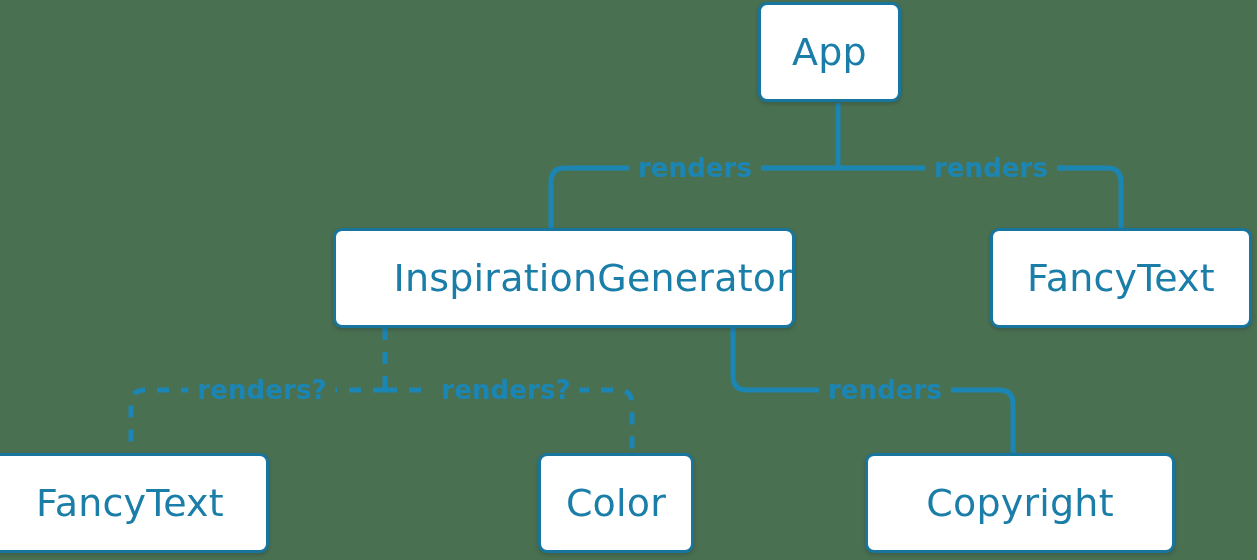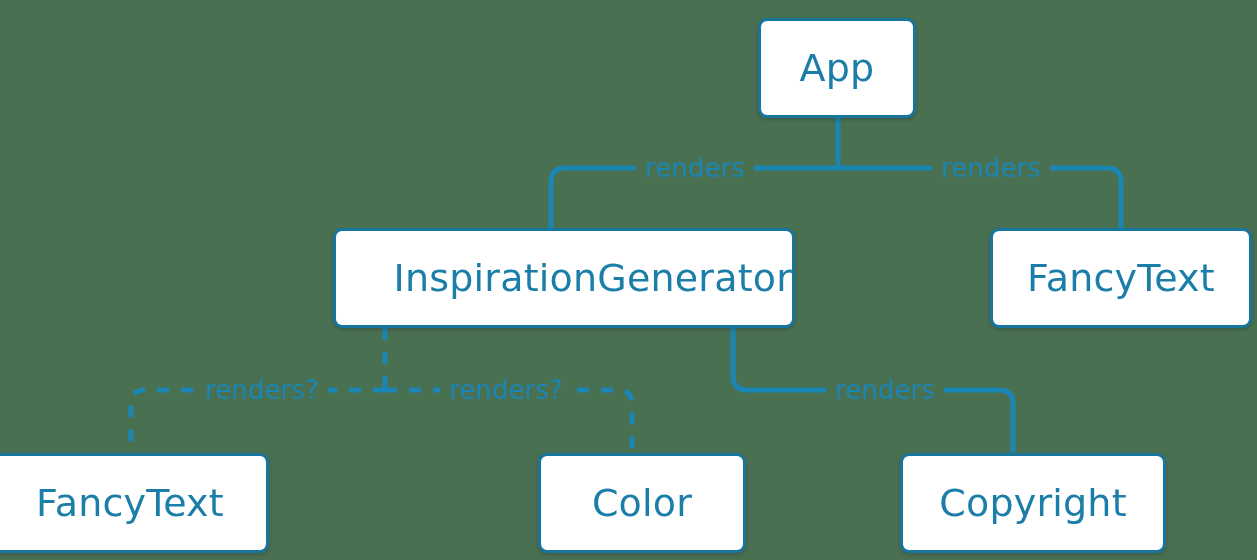--- a/index.html
+++ b/index.html
@@ -38,21 +38,21 @@
     font-size: 38px;
     font-weight: 400;
     letter-spacing: 0.2px;
     white-space: nowrap;
     box-shadow: 0 2px 4px rgba(0,0,0,0.18);
   }
   .edge-label {
     position: absolute;
     color: #1b85b4;
     font-size: 26px;
-    font-weight: 400;
+    font-weight: 700;
     letter-spacing: 0.1px;
     white-space: nowrap;
     transform: translate(-50%, -50%);
     background: #4a7052;
     padding: 0 9px;
     line-height: 1;
   }
 </style>
 </head>
 <body>
@@ -69,41 +69,41 @@
 
     <path d="M 733 328 L 733 376 Q 733 390 747 390 L 999 390 Q 1013 390 1013 404 L 1013 453" stroke="#1b85b4" stroke-width="5" stroke-linecap="butt"></path>
 
     <path d="M 385 328 L 385 390" stroke="#1b85b4" stroke-width="5" stroke-linecap="butt" stroke-dasharray="12 12"></path>
 
     <path d="M 385 390 L 145 390 Q 131 390 131 404 L 131 455" stroke="#1b85b4" stroke-width="5" stroke-linecap="butt" stroke-dasharray="12 12"></path>
 
     <path d="M 385 390 L 618 390 Q 632 390 632 404 L 632 453" stroke="#1b85b4" stroke-width="5" stroke-linecap="butt" stroke-dasharray="12 12"></path>
   </svg>
 
-  <div class="node" style="left:758px; top:18px; width:158px; height:100px;">
+  <div class="node" style="left:758px; top:2px; width:143px; height:100px;">
     <span>App</span>
   </div>
 
   <div class="node" style="left:333px; top:228px; width:462px; height:100px;justify-content:flex-end;">
     <span>InspirationGenerator</span>
   </div>
 
   <div class="node" style="left:990px; top:228px; width:262px; height:100px;">
     <span>FancyText</span>
   </div>
 
   <div class="node" style="left:-9px; top:453px; width:278px; height:100px;">
     <span>FancyText</span>
   </div>
 
-  <div class="node" style="left:538px; top:453px; width:208px; height:100px;">
+  <div class="node" style="left:538px; top:453px; width:156px; height:100px;">
     <span>Color</span>
   </div>
 
-  <div class="node" style="left:900px; top:453px; width:266px; height:100px;">
+  <div class="node" style="left:865px; top:453px; width:310px; height:100px;">
     <span>Copyright</span>
   </div>
 
   <div class="edge-label" style="left:695px; top:168px;">renders</div>
 
   <div class="edge-label" style="left:991px; top:168px;">renders</div>
 
   <div class="edge-label" style="left:262px; top:390px;">renders?</div>
 
   <div class="edge-label" style="left:506px; top:390px;">renders?</div>

